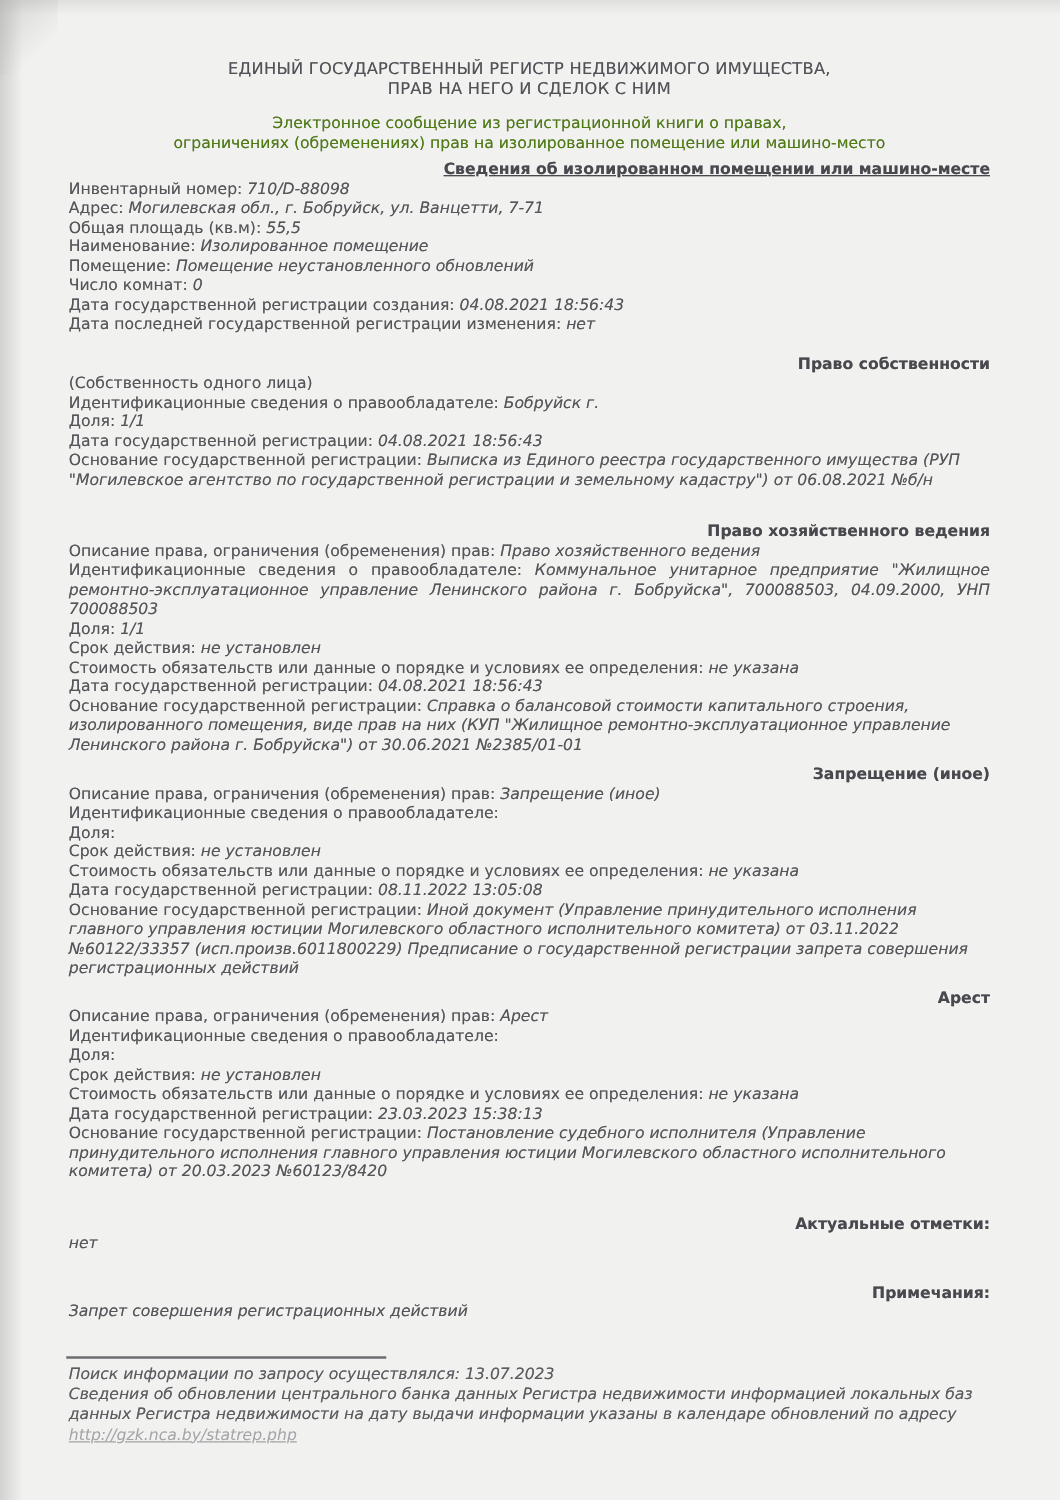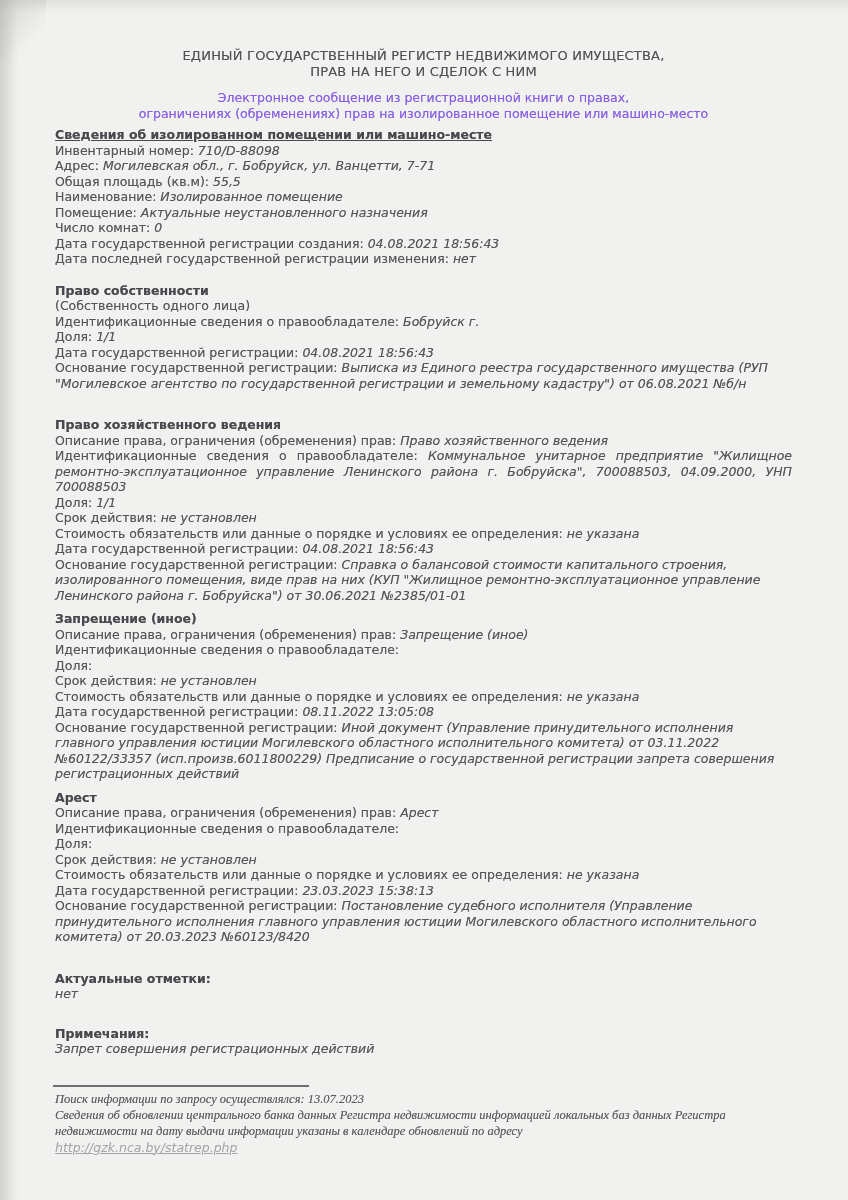--- a/index.html
+++ b/index.html
@@ -29,43 +29,44 @@
     pointer-events: none; z-index: 5;
   }
   .page {
     position: relative;
     width: 848px; height: 916px;
     padding: 48px 56px 0 55px;
   }
   .doc-header { text-align: center; }
   .title-line { font-size: 13px; letter-spacing: 0.2px; color: #515157; }
   .subtitle-block { margin-top: 11px; margin-bottom: 6px; }
-  .subtitle-line { color: #8b5cf6; }
+  .subtitle-line { color: #4d7c0f; }
   .sec-heading {
     font-size: 12.5px; font-weight: bold; color: #48484e;
     line-height: 15.5px;
+    text-align: right;
   }
   .underlined { text-decoration: underline; }
   section.mt-s  { margin-top: 8px; }
   section.mt-m  { margin-top: 16px; }
   section.mt-l  { margin-top: 26px; }
   .row { line-height: 15.5px; }
   .row .val { font-style: italic; }
   .row.justify { text-align: justify; }
   .plain { font-style: normal; }
   .single-value { font-style: italic; line-height: 15.5px; }
   .marks-block { margin-top: 26px; }
   .notes-block { margin-top: 24px; }
   .doc-footer { margin-top: 28px; font-style: italic; color: #5b5b60; }
   .rule {
     width: 256px; height: 0;
     border-top: 2px solid #6e6e72;
     margin-bottom: 4px; margin-left: -2px;
   }
-  .footer-line { line-height: 16px; font-family: Liberation Serif, serif; }
+  .footer-line { line-height: 16px; }
   .footer-url {
     display: inline-block;
     color: #a3a3a8;
     text-decoration: underline;
     line-height: 17px;
     text-shadow: none;
   }
 </style>
 </head>
 <body>
@@ -84,21 +85,21 @@
       <p class="subtitle-line">ограничениях (обременениях) прав на изолированное помещение или машино-место</p>
     </div>
   </header>
 
   <section>
     <h2 class="sec-heading underlined">Сведения об изолированном помещении или машино-месте</h2>
     <p class="row"><span class="lbl">Инвентарный номер:</span> <span class="val">710/D-88098</span></p>
     <p class="row"><span class="lbl">Адрес:</span> <span class="val">Могилевская обл., г. Бобруйск, ул. Ванцетти, 7-71</span></p>
     <p class="row"><span class="lbl">Общая площадь (кв.м):</span> <span class="val">55,5</span></p>
     <p class="row"><span class="lbl">Наименование:</span> <span class="val">Изолированное помещение</span></p>
-    <p class="row"><span class="lbl">Помещение:</span> <span class="val">Актуальные неустановленного назначения</span></p>
+    <p class="row"><span class="lbl">Помещение:</span> <span class="val">Помещение неустановленного обновлений</span></p>
     <p class="row"><span class="lbl">Число комнат:</span> <span class="val">0</span></p>
     <p class="row"><span class="lbl">Дата государственной регистрации создания:</span> <span class="val">04.08.2021 18:56:43</span></p>
     <p class="row"><span class="lbl">Дата последней государственной регистрации изменения:</span> <span class="val">нет</span></p>
   </section>
 
   <section class="mt-m">
     <h2 class="sec-heading">Право собственности</h2>
     <p class="row"><span class="plain">(Собственность одного лица)</span></p>
     <p class="row"><span class="lbl">Идентификационные сведения о правообладателе:</span> <span class="val">Бобруйск г.</span></p>
     <p class="row"><span class="lbl">Доля:</span> <span class="val">1/1</span></p>

